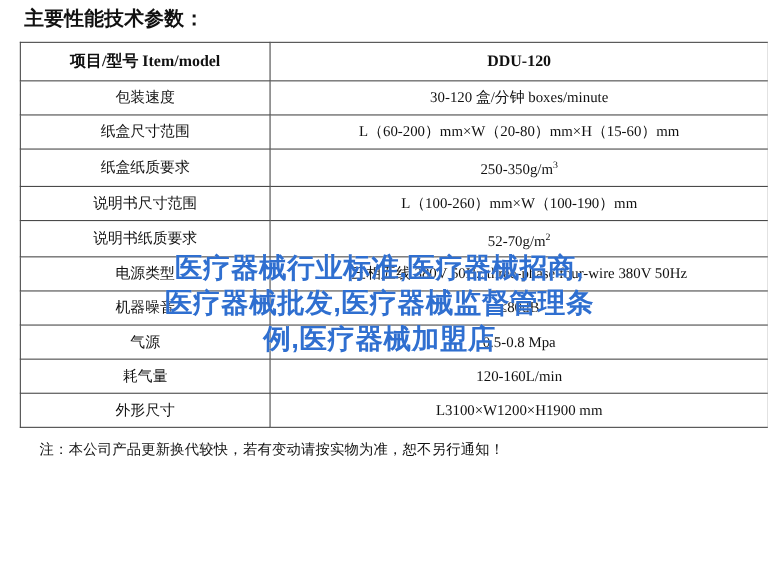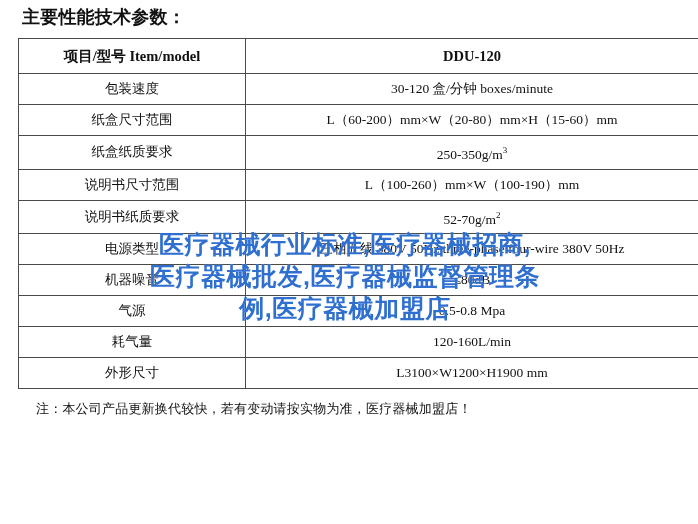--- a/index.html
+++ b/index.html
@@ -138,21 +138,21 @@
         <td class="col-item">耗气量</td>
         <td class="col-val">120-160L/min</td>
       </tr>
       <tr>
         <td class="col-item">外形尺寸</td>
         <td class="col-val">L3100×W1200×H1900 mm</td>
       </tr>
     </tbody>
   </table>
 
-  <div class="footnote">注：本公司产品更新换代较快，若有变动请按实物为准，医疗器械加盟店！</div>
+  <div class="footnote">注：本公司产品更新换代较快，若有变动请按实物为准，恕不另行通知！</div>
 
   <div class="watermark" style="color: rgb(47, 111, 208);">
     <div>医疗器械行业标准,医疗器械招商,</div>
     <div>医疗器械批发,医疗器械监督管理条</div>
     <div>例,医疗器械加盟店</div>
   </div>
 
 </div>
 
 </body></html>

